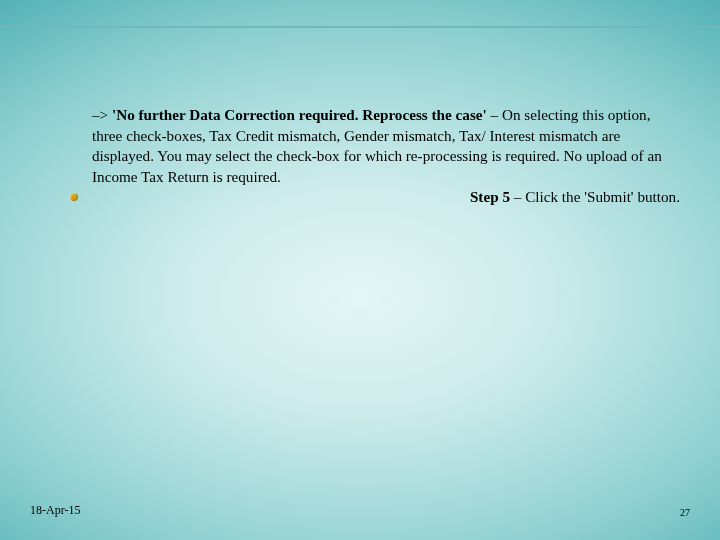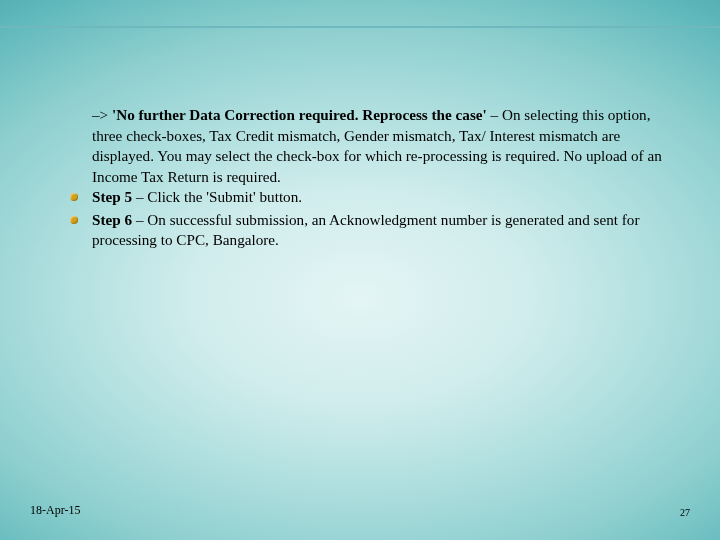--- a/index.html
+++ b/index.html
@@ -36,20 +36,21 @@
     font-size: 15.2px;
     line-height: 1.35;
   }
   .intro {
     margin-left: 36px;
   }
   .intro .lead-bold { font-weight: bold; }
   ul.bullets {
     list-style: none;
     padding-left: 12px;
+    text-align: right;
   }
   ul.bullets > li {
     position: relative;
     padding-left: 24px;
     margin-bottom: 2px;
   }
   ul.bullets > li::before {
     content: "";
     position: absolute;
     left: 2px;
@@ -84,21 +85,18 @@
   <div class="top-line"></div>
 
   <div class="content">
     <div class="intro">
       <span>–&gt; </span><span class="lead-bold">'No further Data Correction required. Reprocess the case'</span><span> – On selecting this option, three check-boxes, Tax Credit mismatch, Gender mismatch, Tax/ Interest mismatch are displayed. You may select the check-box for which re-processing is required. No upload of an Income Tax Return is required.</span>
     </div>
     <ul class="bullets">
       <li>
         <span class="step-label">Step 5</span><span> – Click the 'Submit' button.</span>
       </li>
-      <li>
-        <span class="step-label">Step 6</span><span> – On successful submission, an Acknowledgment number is generated and sent for processing to CPC, Bangalore.</span>
-      </li>
     </ul>
   </div>
 
   <div class="footer-date">18-Apr-15</div>
   <div class="footer-page">27</div>
 </div>
 
 </body></html>

